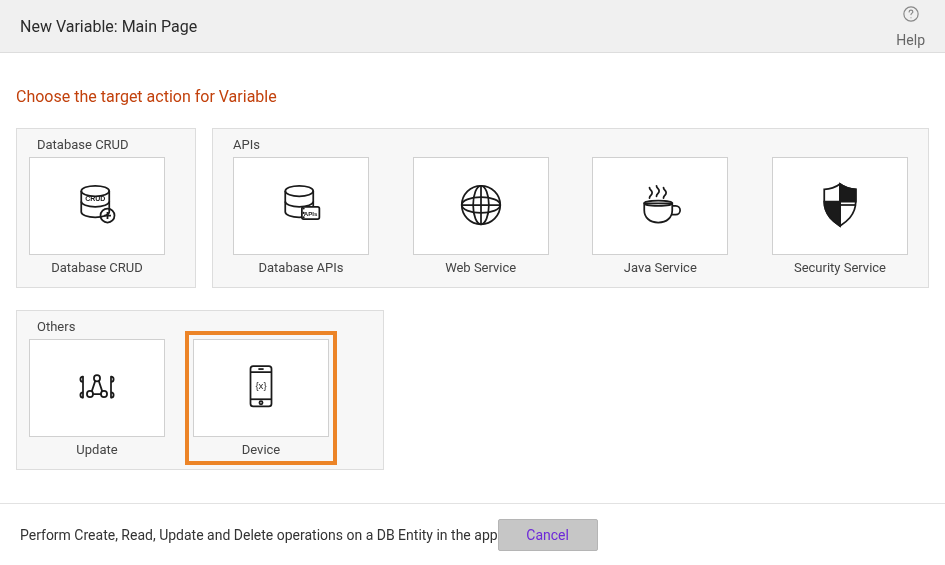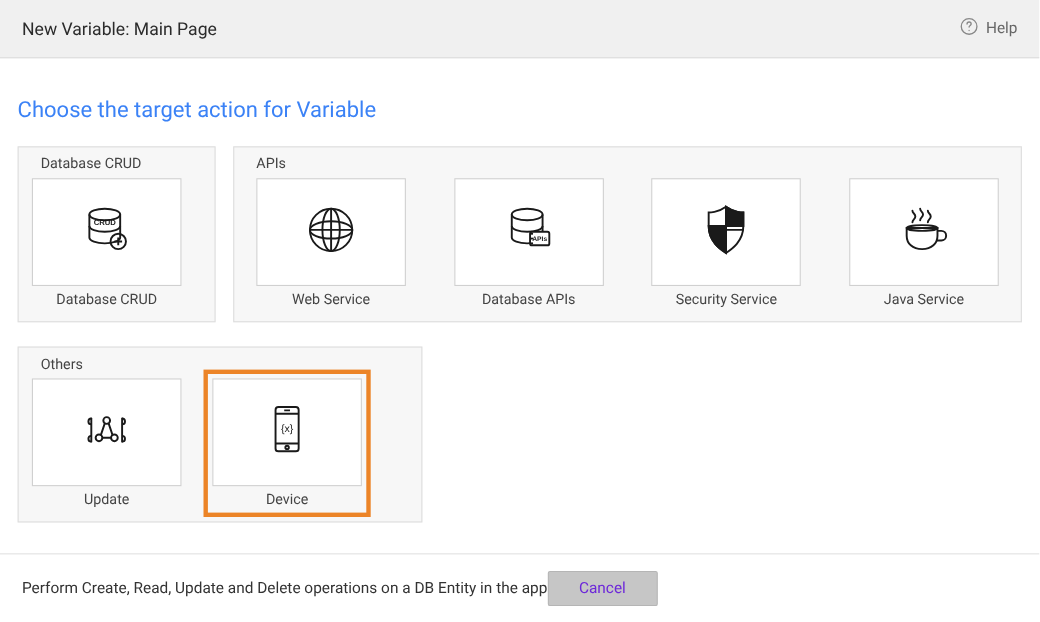--- a/index.html
+++ b/index.html
@@ -28,28 +28,29 @@
     font-weight: 400;
     color: #2b2b2b;
   }
   .help-link {
     display: flex;
     align-items: center;
     gap: 6px;
     color: #666;
     font-size: 14px;
     cursor: pointer;
+    flex-direction: column;
   }
   .help-link svg { width: 18px; height: 18px; }
   .content {
     padding: 16px;
   }
   .instruction {
-    font-size: 20px;
-    color: #3b82f6;
+    font-size: 16px;
+    color: #c2410c;
     margin: 18px 0 22px 0;
   }
   .row {
     display: flex;
     gap: 16px;
     margin-bottom: 22px;
   }
   .groupbox {
     border: 1px solid #ddd;
     background: #f7f7f7;
@@ -170,78 +171,78 @@
     </div>
 
     <div class="groupbox gb-apis">
       <div class="groupbox-title">APIs</div>
       <div class="tiles">
 
         <div class="tile-wrap">
           <div class="tile">
             <span>
               <svg viewBox="0 0 64 64" fill="none" stroke="#1a1a1a" stroke-width="2">
-                <circle cx="32" cy="32" r="22"></circle>
-                <ellipse cx="32" cy="32" rx="22" ry="9"></ellipse>
-                <ellipse cx="32" cy="32" rx="9" ry="22"></ellipse>
-                <line x1="32" y1="10" x2="32" y2="54"></line>
-                <line x1="10" y1="32" x2="54" y2="32"></line>
-              </svg>
-            </span>
-          </div>
-          <div class="tile-label">Web Service</div>
-        </div>
-
-        <div class="tile-wrap">
-          <div class="tile">
-            <span>
-              <svg viewBox="0 0 64 64" fill="none" stroke="#1a1a1a" stroke-width="2">
                 <ellipse cx="30" cy="16" rx="16" ry="6"></ellipse>
                 <path d="M14 16v24c0 3.3 7.2 6 16 6s16-2.7 16-6V16"></path>
                 <path d="M14 28c0 3.3 7.2 6 16 6s16-2.7 16-6"></path>
                 <rect x="33" y="34" width="20" height="14" rx="2" fill="#fff"></rect>
                 <text x="43" y="44" font-size="7" text-anchor="middle" fill="#1a1a1a" stroke="none" font-family="Arial" font-weight="600">APIs</text>
                 <circle cx="35" cy="36" r="1.2" fill="#1a1a1a" stroke="none"></circle>
                 <circle cx="35" cy="41" r="1.2" fill="#1a1a1a" stroke="none"></circle>
                 <circle cx="35" cy="46" r="1.2" fill="#1a1a1a" stroke="none"></circle>
               </svg>
             </span>
           </div>
           <div class="tile-label">Database APIs</div>
         </div>
 
         <div class="tile-wrap">
           <div class="tile">
             <span>
               <svg viewBox="0 0 64 64" fill="none" stroke="#1a1a1a" stroke-width="2">
-                <path d="M32 8c8 6 18 6 18 6v14c0 16-12 24-18 28-6-4-18-12-18-28V14s10 0 18-6z"></path>
-                <path d="M32 8v48"></path>
-                <path d="M14 32h36"></path>
-                <path d="M32 8c8 6 18 6 18 6v14H32z" fill="#1a1a1a"></path>
-                <path d="M32 32v24c-6-4-18-12-18-28v-0h18z" fill="#1a1a1a"></path>
-              </svg>
-            </span>
-          </div>
-          <div class="tile-label">Security Service</div>
+                <circle cx="32" cy="32" r="22"></circle>
+                <ellipse cx="32" cy="32" rx="22" ry="9"></ellipse>
+                <ellipse cx="32" cy="32" rx="9" ry="22"></ellipse>
+                <line x1="32" y1="10" x2="32" y2="54"></line>
+                <line x1="10" y1="32" x2="54" y2="32"></line>
+              </svg>
+            </span>
+          </div>
+          <div class="tile-label">Web Service</div>
         </div>
 
         <div class="tile-wrap">
           <div class="tile">
             <span>
               <svg viewBox="0 0 64 64" fill="none" stroke="#1a1a1a" stroke-width="2">
                 <path d="M20 12c0 3 3 3 3 6s-3 3-3 6" stroke-linecap="round"></path>
                 <path d="M28 10c0 3 3 3 3 6s-3 3-3 6" stroke-linecap="round"></path>
                 <path d="M36 12c0 3 3 3 3 6s-3 3-3 6" stroke-linecap="round"></path>
                 <path d="M14 30h32v8c0 8-6 14-16 14s-16-6-16-14v-8z"></path>
                 <path d="M46 33h4a5 5 0 0 1 0 10h-5"></path>
                 <ellipse cx="30" cy="30" rx="16" ry="3"></ellipse>
               </svg>
             </span>
           </div>
           <div class="tile-label">Java Service</div>
+        </div>
+
+        <div class="tile-wrap">
+          <div class="tile">
+            <span>
+              <svg viewBox="0 0 64 64" fill="none" stroke="#1a1a1a" stroke-width="2">
+                <path d="M32 8c8 6 18 6 18 6v14c0 16-12 24-18 28-6-4-18-12-18-28V14s10 0 18-6z"></path>
+                <path d="M32 8v48"></path>
+                <path d="M14 32h36"></path>
+                <path d="M32 8c8 6 18 6 18 6v14H32z" fill="#1a1a1a"></path>
+                <path d="M32 32v24c-6-4-18-12-18-28v-0h18z" fill="#1a1a1a"></path>
+              </svg>
+            </span>
+          </div>
+          <div class="tile-label">Security Service</div>
         </div>
 
       </div>
     </div>
 
   </div>
 
   <div class="row">
     <div class="groupbox gb-others">
       <div class="groupbox-title">Others</div>

